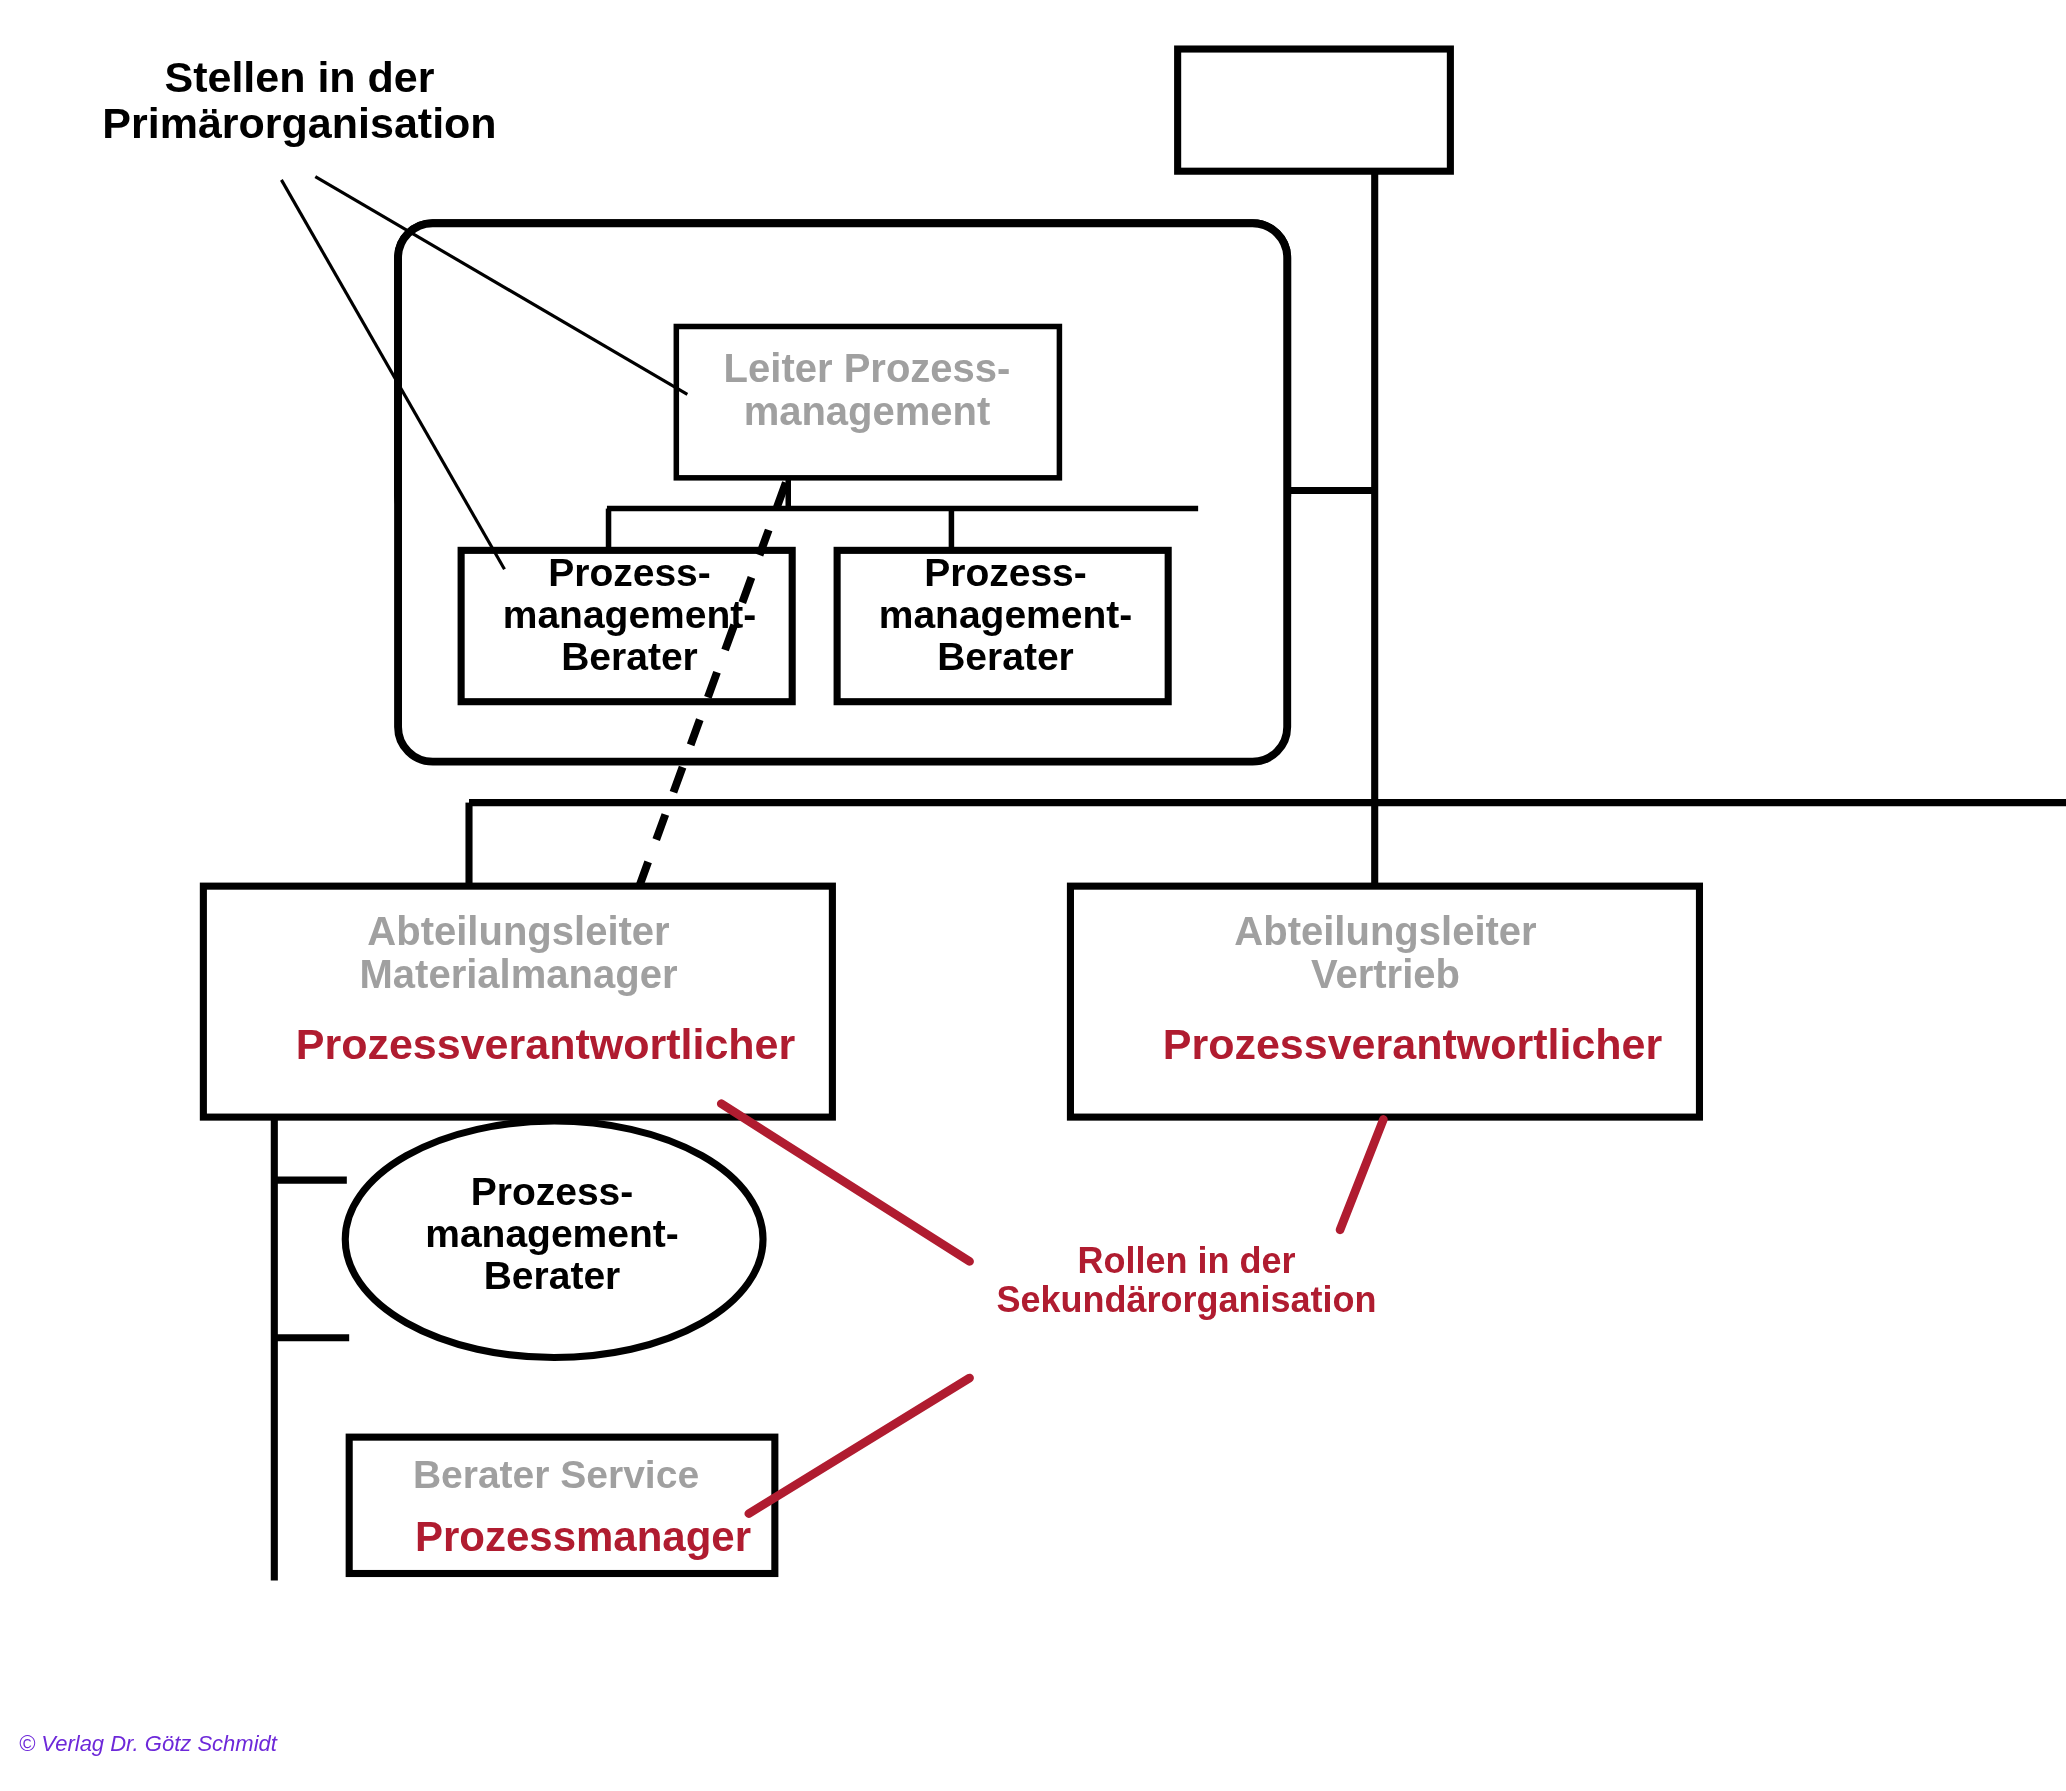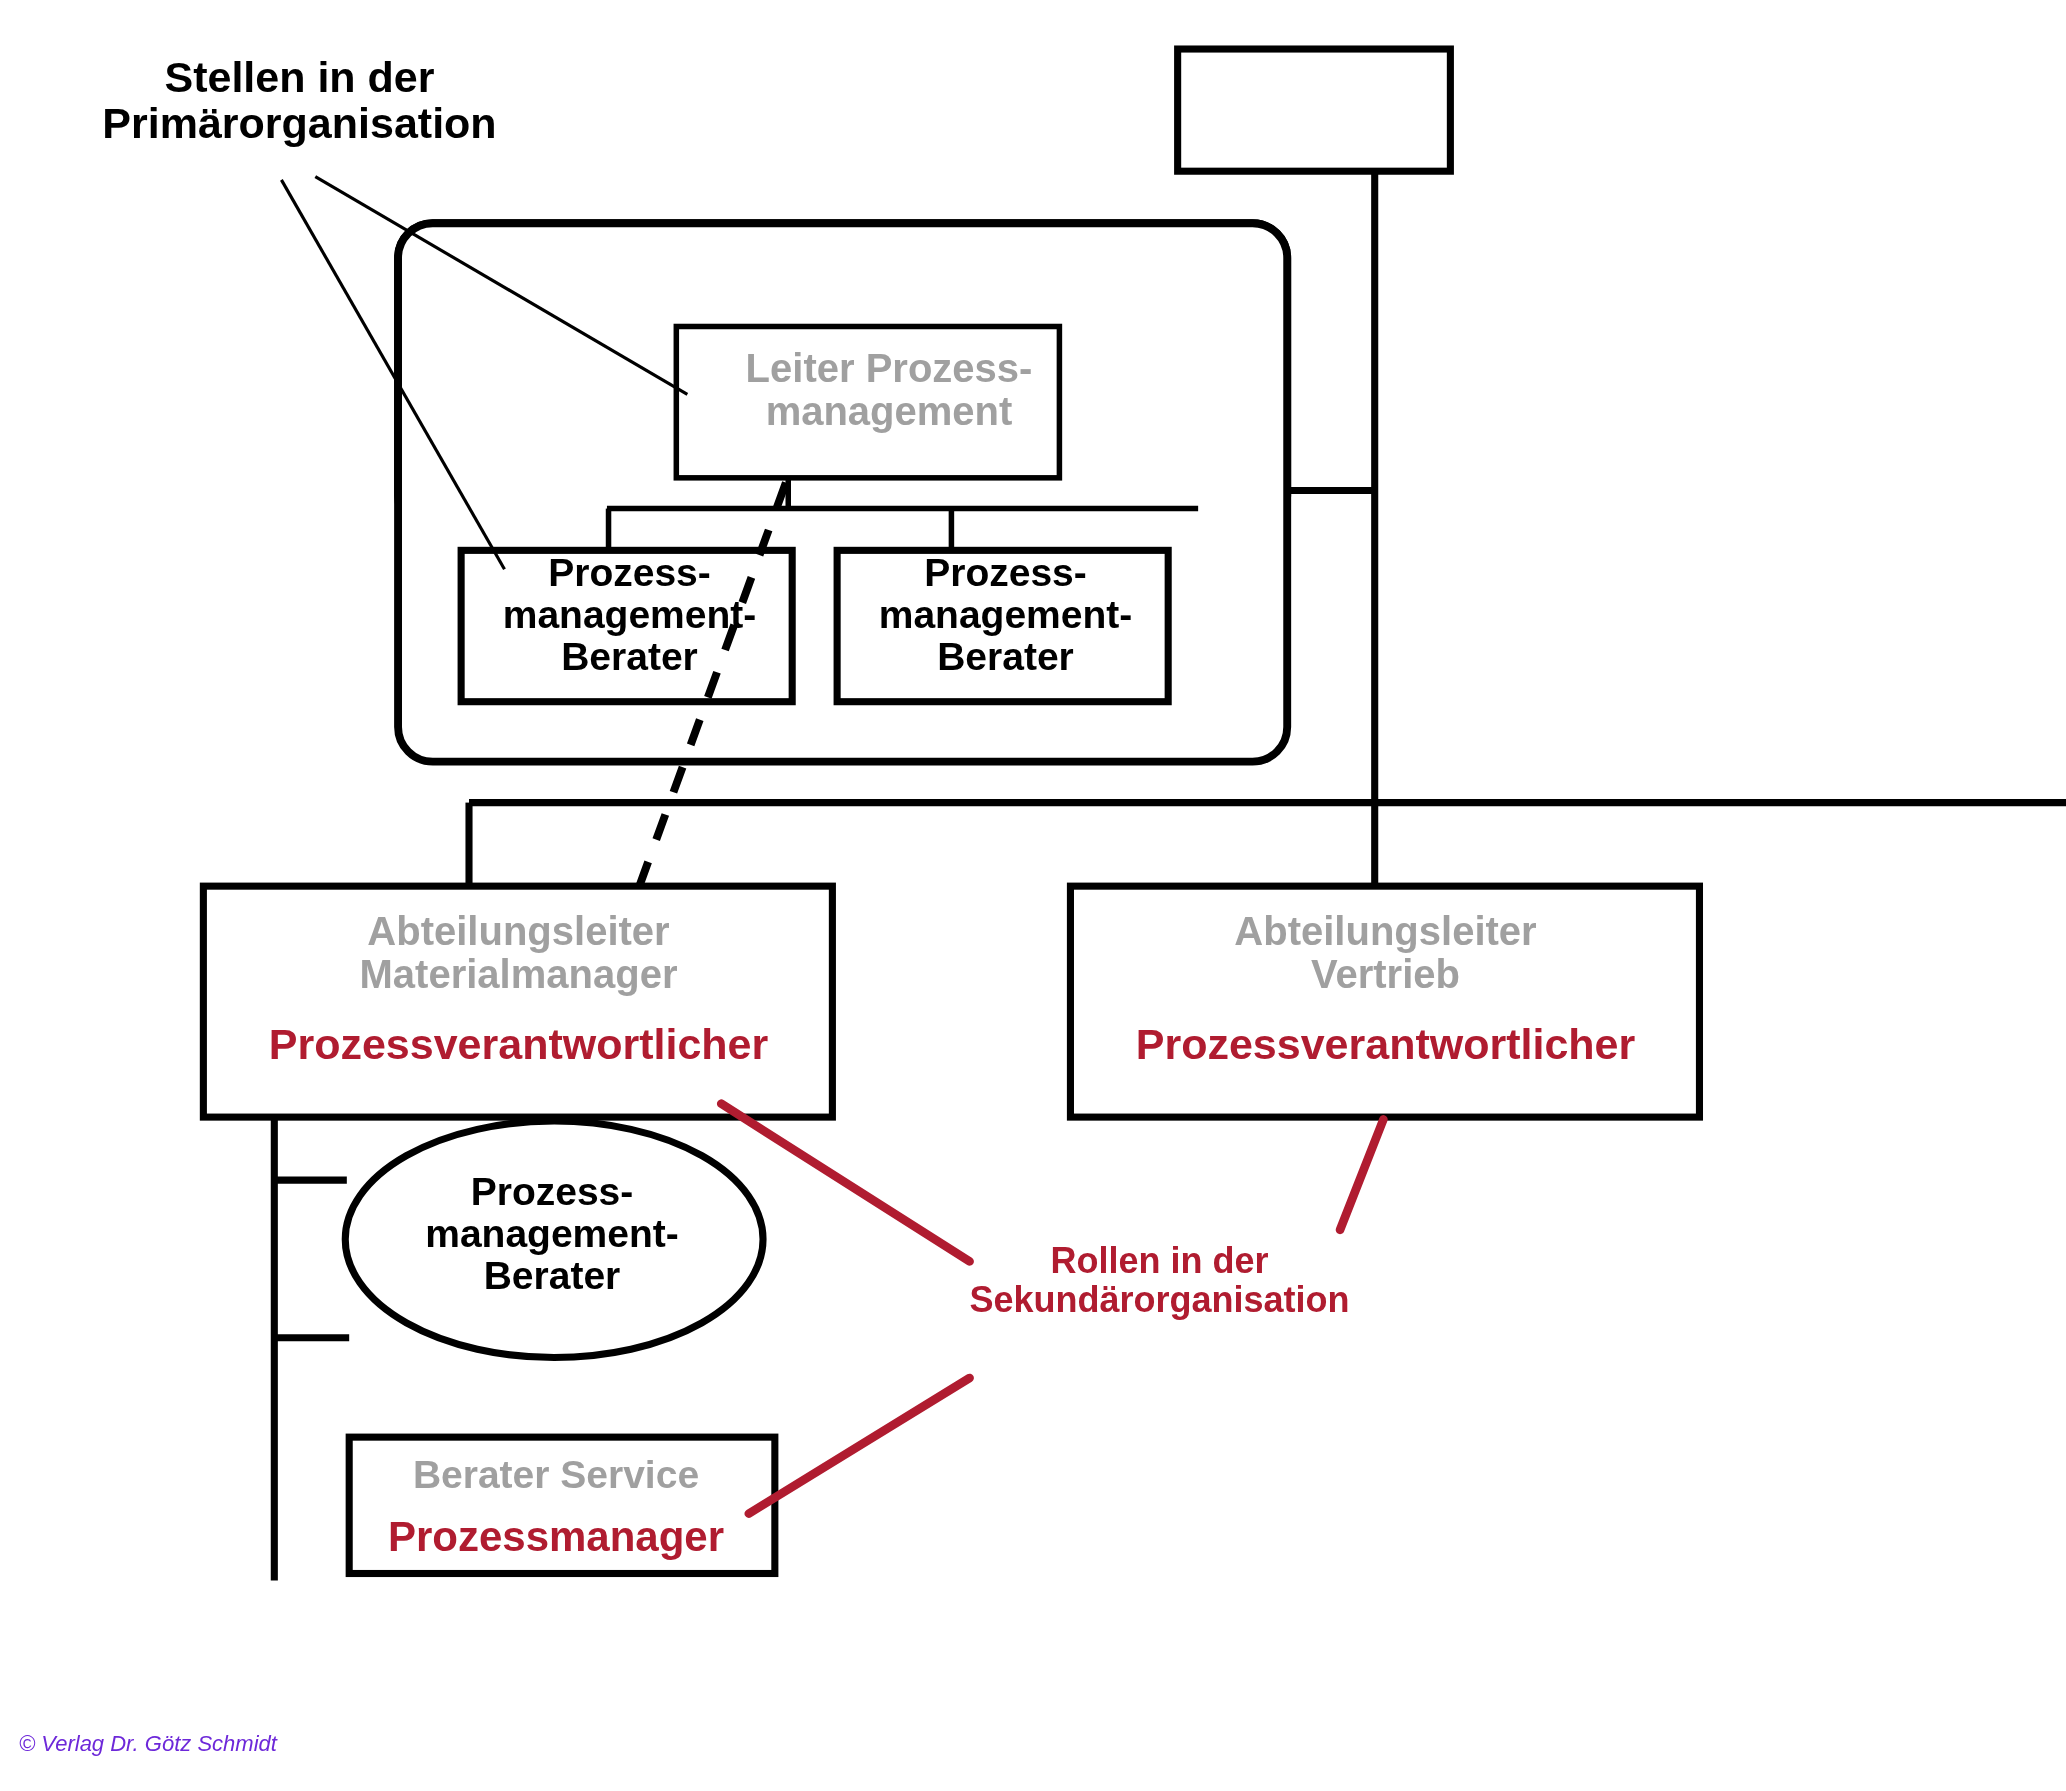--- a/index.html
+++ b/index.html
@@ -82,20 +82,21 @@
     color: #000000;
     font-weight: bold;
   }
   .t-gray {
     color: #A0A0A0;
     font-weight: bold;
   }
   .t-red {
     color: #B01C30;
     font-weight: bold;
+    padding-left: 27px;
   }
 
   #title-stellen {
     left: 47px;
     top: 54px;
     width: 505px;
     font-size: 43px;
     text-align: center;
   }
   #vorstand-label {
@@ -108,21 +109,20 @@
     left: 441px;
     top: 244px;
     width: 804px;
     font-size: 42px;
   }
   #leiter-label {
     left: 674px;
     top: 347px;
     width: 386px;
     font-size: 40px;
-    margin-left: 22px;
   }
   #berater1-label {
     left: 464px;
     top: 552px;
     width: 331px;
     font-size: 39px;
   }
   #berater2-label {
     left: 840px;
     top: 552px;

